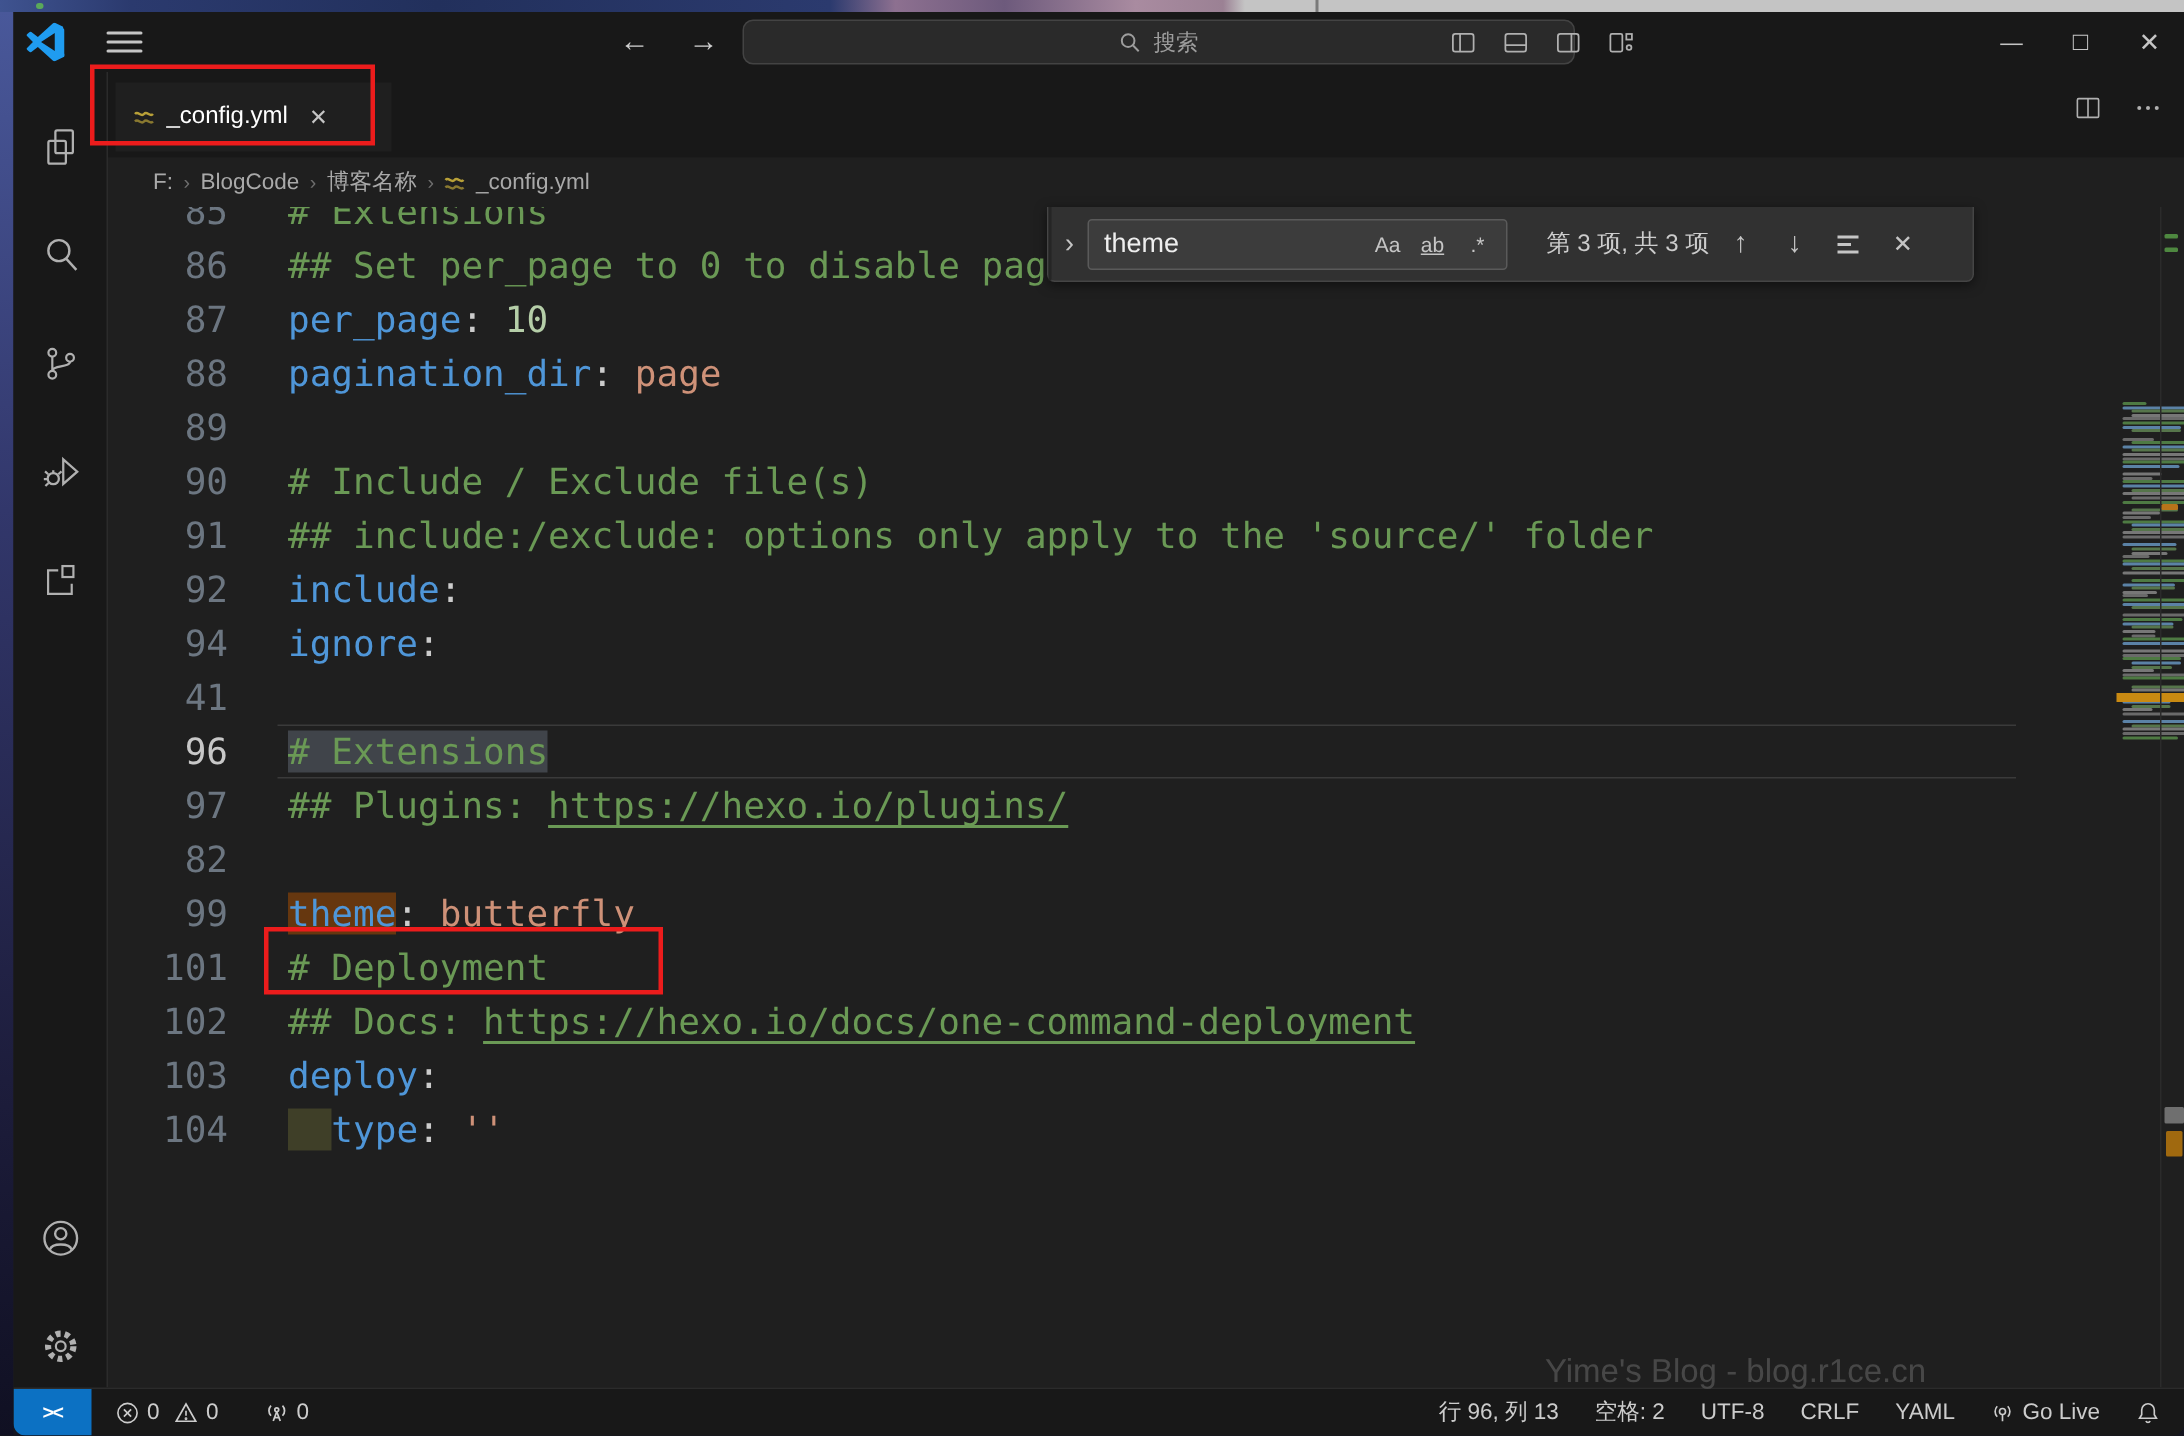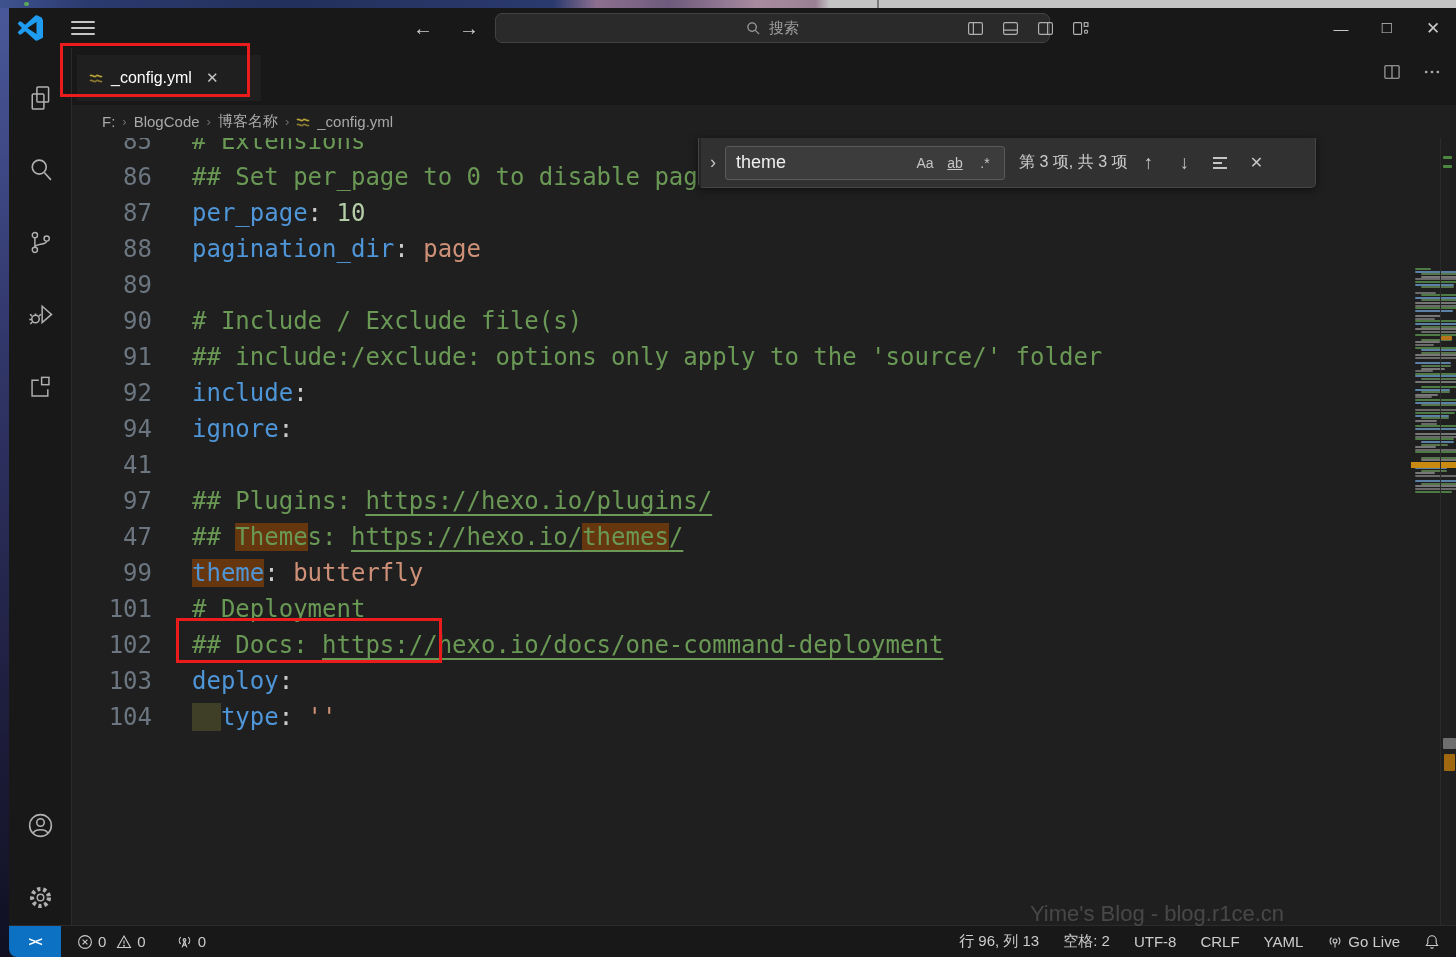--- a/index.html
+++ b/index.html
@@ -79,21 +79,21 @@
     background:#313131; border:1px solid #454545; border-top:none; border-radius:0 0 5px 5px;
     box-shadow:0 2px 8px rgba(0,0,0,.5); display:flex; align-items:center; z-index:5; }
   .fw-chevron { width:26px; height:100%; display:flex; align-items:center; justify-content:center;
     color:#c5c5c5; font-size:18px; cursor:pointer; border-left:2px solid #252525; }
   .fw-input { width:280px; height:34px; background:#3c3c3c; border:1px solid #5a5a5a; border-radius:3px;
     display:flex; align-items:center; padding:0 6px 0 10px; gap:4px; }
   .fw-query { flex:1; color:#eeeeee; font-size:18px; font-family:"Liberation Sans",sans-serif; }
   .fw-opt { width:26px; height:26px; display:flex; align-items:center; justify-content:center;
     color:#c5c5c5; font-size:14px; border-radius:3px; cursor:pointer; }
   .fw-opt.word span { text-decoration:underline; }
-  .fw-count { margin-left:14px; color:#cccccc; font-size:16px; white-space:nowrap; }
+  .fw-count { margin-left:26px; color:#cccccc; font-size:16px; white-space:nowrap; }
   .fw-btn { width:30px; height:30px; margin-left:6px; display:flex; align-items:center; justify-content:center;
     color:#c5c5c5; font-size:19px; cursor:pointer; border-radius:4px; }
   .fw-sel-icon { display:flex; flex-direction:column; gap:3px; }
   .fw-sel-icon i { display:block; height:2px; background:#c5c5c5; }
   .fw-sel-icon i:nth-child(1){ width:14px; } .fw-sel-icon i:nth-child(2){ width:9px; } .fw-sel-icon i:nth-child(3){ width:14px; }
 
   
   .minimap { position:absolute; left:1339px; top:130px; width:92px; height:763px; cursor:pointer; }
   .mmrow { position:absolute; height:2px; border-radius:1px; }
   .mm-hl { position:absolute; left:0; width:92px; height:6px; background:var(--mm-highlight); }
@@ -266,22 +266,23 @@
         <div class="crow"><span class="ln">85</span><span class="ctext"><span class="cm"># Extensions</span></span></div>
         <div class="crow"><span class="ln">86</span><span class="ctext"><span class="cm">## Set per_page to 0 to disable pagination</span></span></div>
         <div class="crow"><span class="ln">87</span><span class="ctext"><span class="k">per_page</span><span class="p">:</span><span> </span><span class="n">10</span></span></div>
         <div class="crow"><span class="ln">88</span><span class="ctext"><span class="k">pagination_dir</span><span class="p">:</span><span> </span><span class="s">page</span></span></div>
         <div class="crow"><span class="ln">89</span><span class="ctext"></span></div>
         <div class="crow"><span class="ln">90</span><span class="ctext"><span class="cm"># Include / Exclude file(s)</span></span></div>
         <div class="crow"><span class="ln">91</span><span class="ctext"><span class="cm">## include:/exclude: options only apply to the 'source/' folder</span></span></div>
         <div class="crow"><span class="ln">92</span><span class="ctext"><span class="k">include</span><span class="p">:</span></span></div>
         <div class="crow"><span class="ln">94</span><span class="ctext"><span class="k">ignore</span><span class="p">:</span></span></div>
         <div class="crow"><span class="ln">41</span><span class="ctext"></span></div>
+        <div class="crow cur"><span class="ln">96</span><span class="ctext"><span class="cm sel"># Extensions</span></span></div>
         <div class="crow"><span class="ln">97</span><span class="ctext"><span class="cm">## Plugins: </span><span class="lnk">https://hexo.io/plugins/</span></span></div>
-        <div class="crow"><span class="ln">47</span><span class="ctext"><span class="cm">## </span><span class="cm fm">Theme</span><span class="cm">s: </span><span class="lnk">https://hexo.io/</span><span class="lnk fm">themes</span><span class="lnk">/</span></span></div>
+        <div class="crow"><span class="ln">82</span></div>
         <div class="crow"><span class="ln">99</span><span class="ctext"><span class="k fm">theme</span><span class="p">:</span><span> </span><span class="s">butterfly</span></span></div>
         <div class="crow"><span class="ln">101</span><span class="ctext"><span class="cm"># Deployment</span></span></div>
         <div class="crow"><span class="ln">102</span><span class="ctext"><span class="cm">## Docs: </span><span class="lnk">https://hexo.io/docs/one-command-deployment</span></span></div>
         <div class="crow"><span class="ln">103</span><span class="ctext"><span class="k">deploy</span><span class="p">:</span></span></div>
         <div class="crow"><span class="ln">104</span><span class="ctext"><span class="ws">  </span><span class="k">type</span><span class="p">:</span><span> </span><span class="s">''</span></span></div>
       </div>
     <div class="minimap" id="minimap">
         <div class="mmrow" style="left: 4px; top: 0px; width: 16px; background: rgb(78, 122, 67);"></div>
         <div class="mmrow" style="left: 4px; top: 2.62px; width: 69px; background: rgb(91, 130, 166);"></div>
         <div class="mmrow" style="left: 10px; top: 5.24px; width: 63px; background: rgb(86, 117, 75);"></div>

